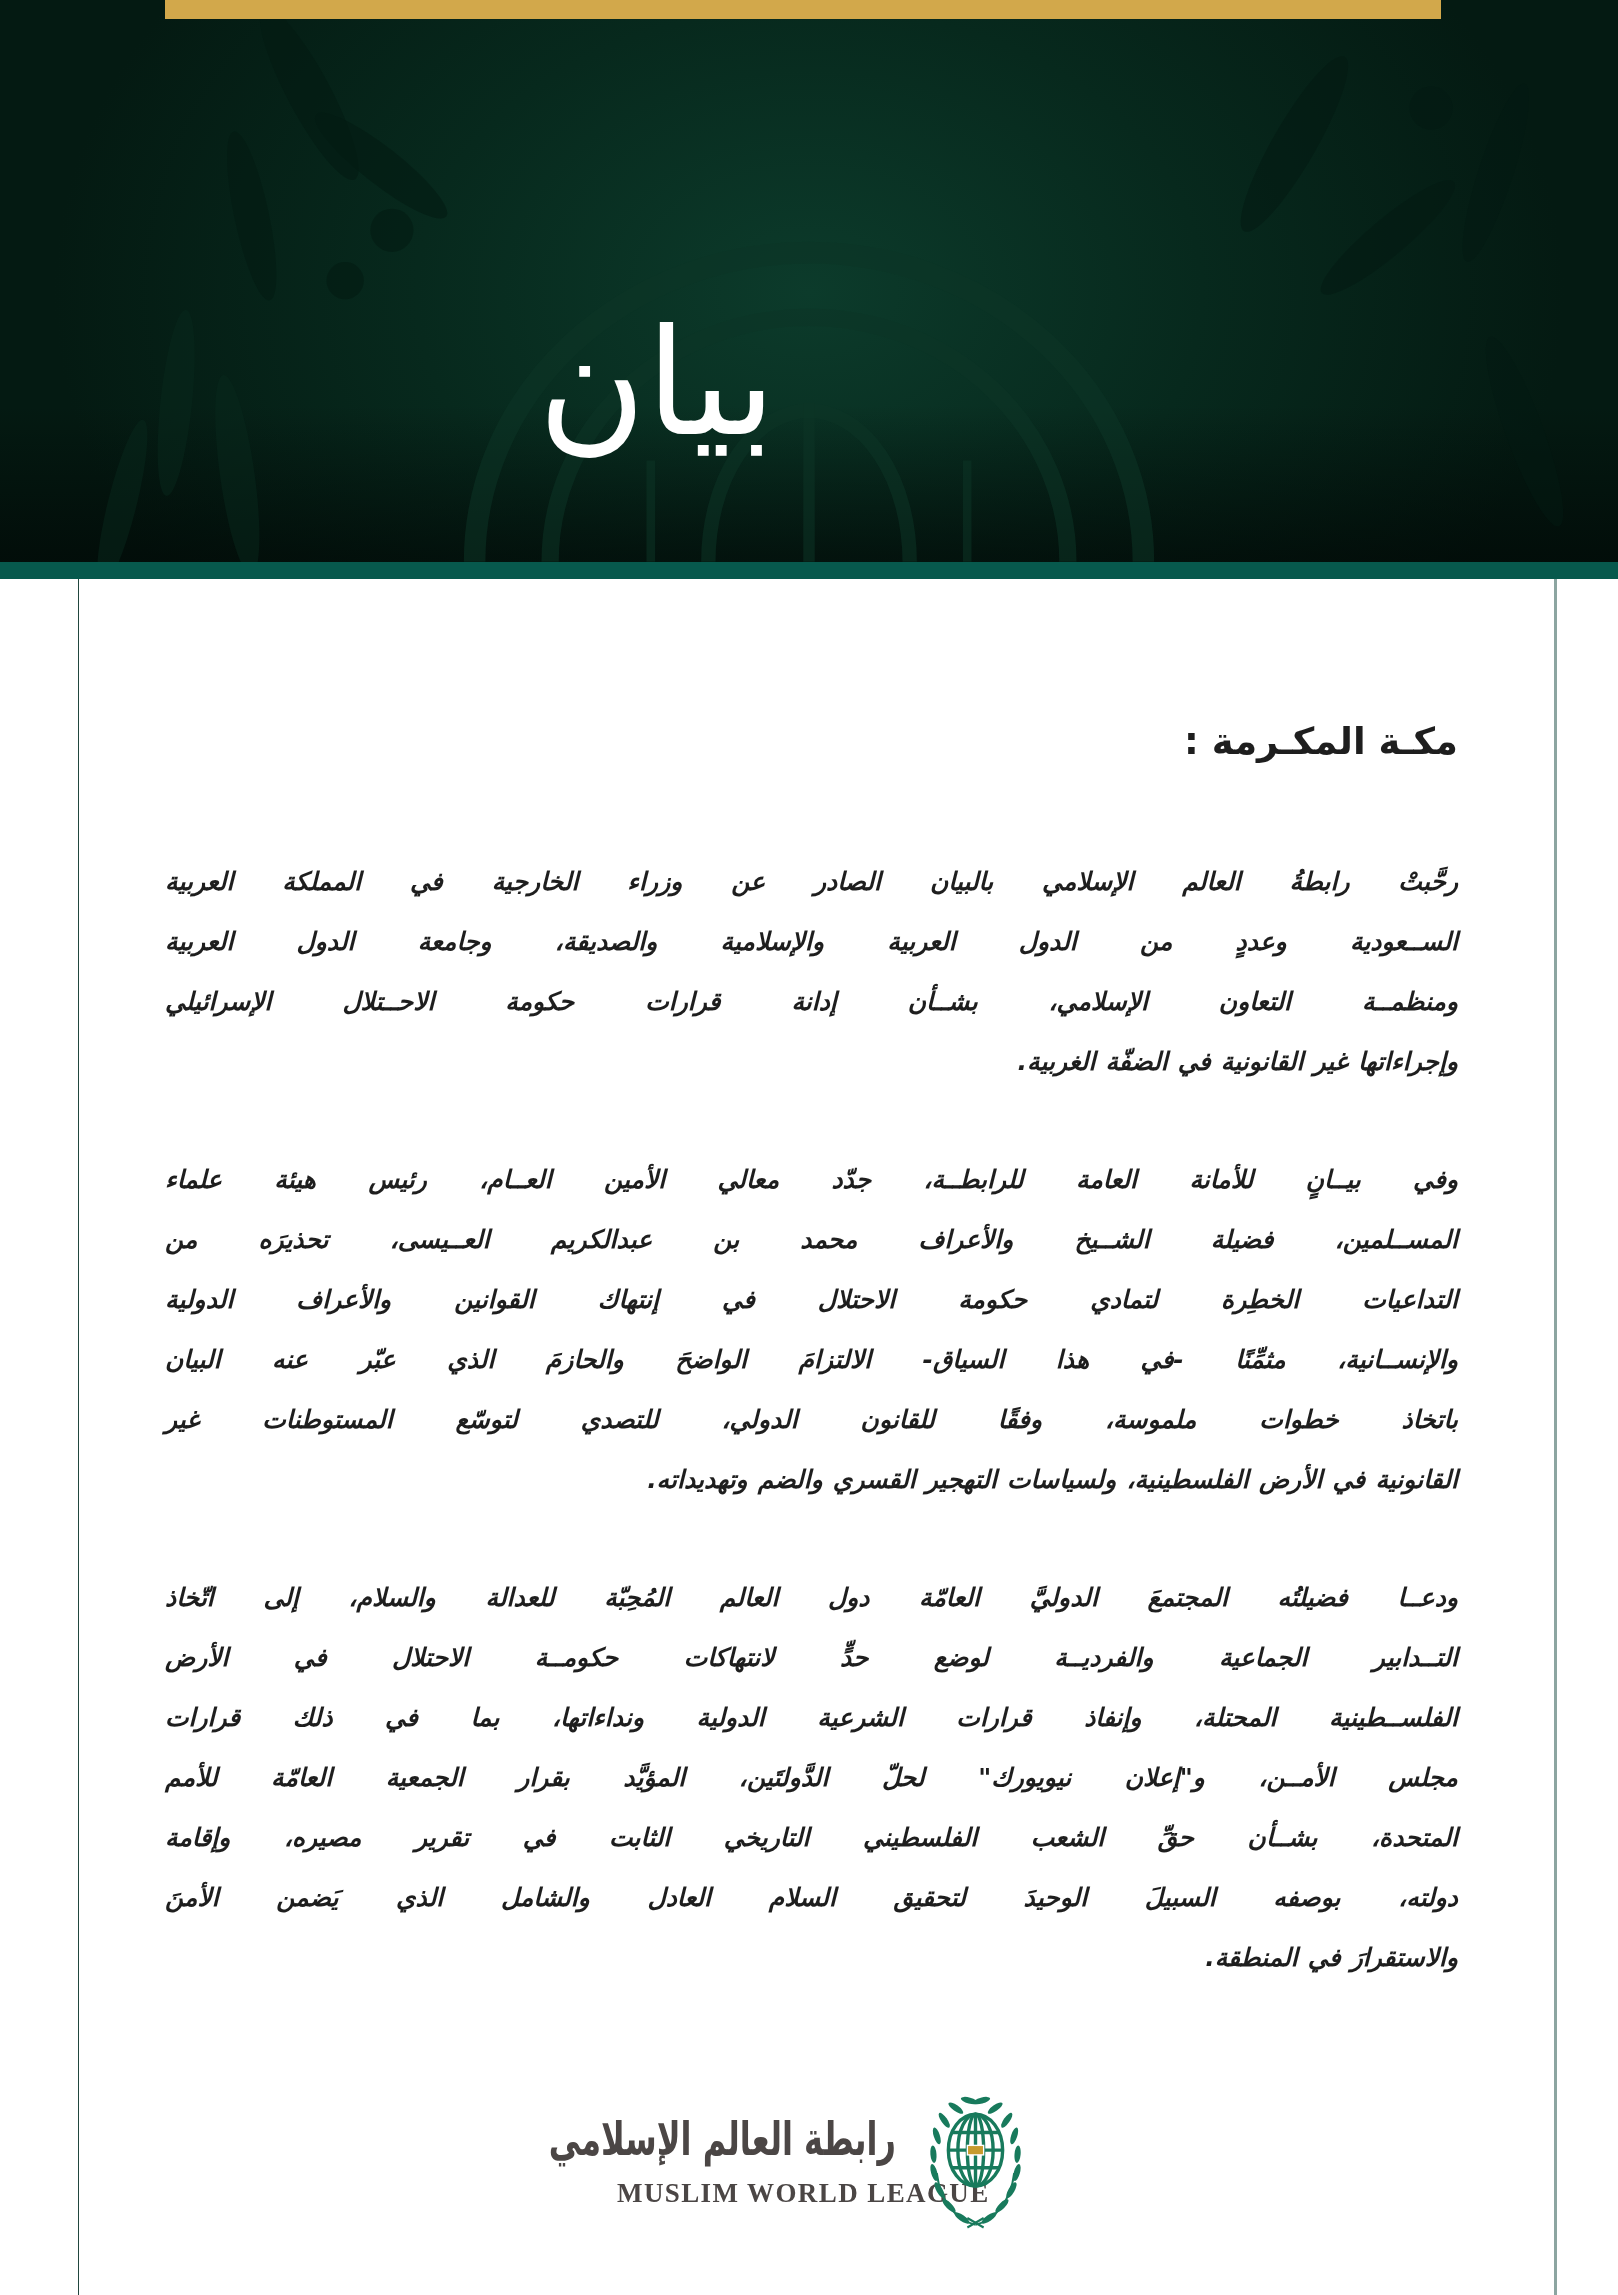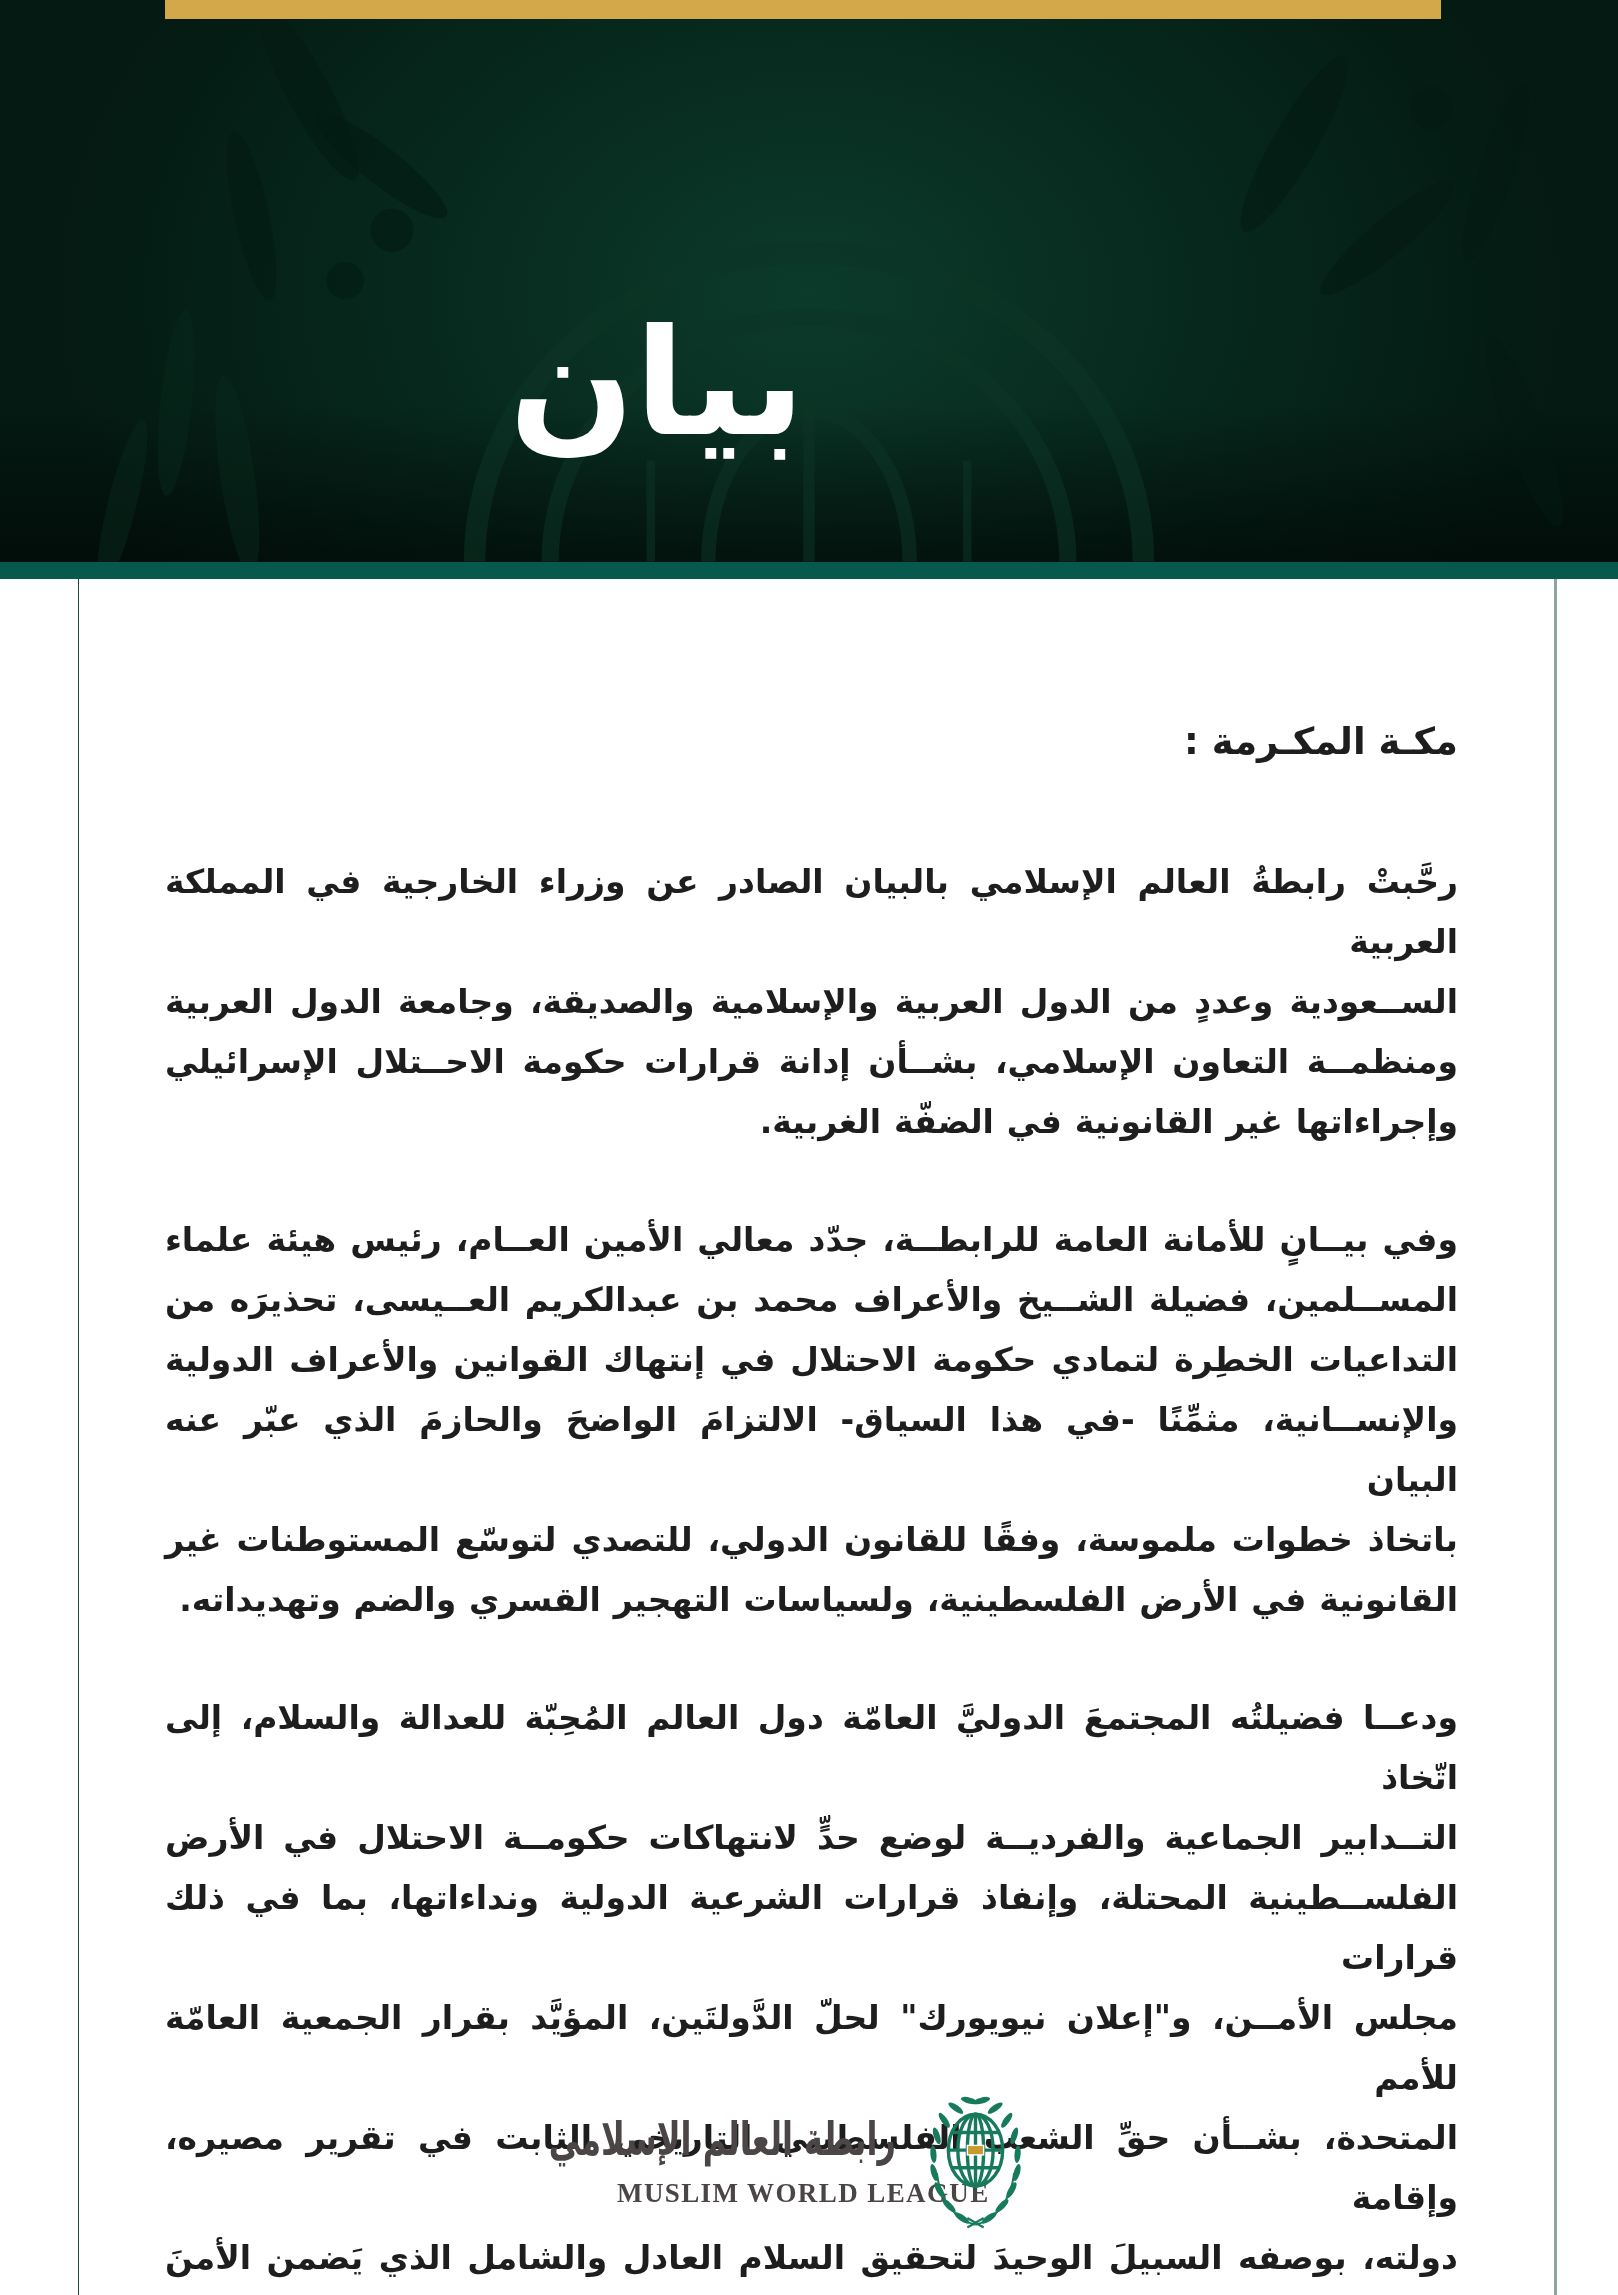--- a/index.html
+++ b/index.html
@@ -21,21 +21,21 @@
   }
   .header-decor{position:absolute;left:0;top:0;}
   .gold-bar{
     position:absolute;left:165px;top:0;width:1276px;height:19.4px;
     background:#d2a84b;
   }
   .banner-word{
     position:absolute;left:0;top:265px;width:1314px;height:237px;
     text-align:center;
     color:#ffffff;
-    font-size:147px;font-weight:bold;line-height:237px;
+    font-size:147px;font-weight:normal;line-height:237px;
     letter-spacing:1.4px;
   }
 
   
   .teal-band{
     position:absolute;left:0;top:562px;width:1618px;height:17.3px;
     background:#07594d;
   }
 
   
@@ -56,23 +56,24 @@
     color:#1e1e1e;white-space:nowrap;
   }
   .text-block{
     position:absolute;right:160px;left:165px;top:852px;
     direction:rtl;
     color:#1e1e1e;
   }
   .para{margin:0 0 58px 0;}
   .para:last-child{margin-bottom:0;}
   .line{
-    font-size:33px;font-weight:bold;line-height:60px;
+    font-size:25px;font-weight:bold;line-height:60px;
     text-align:justify;text-align-last:justify;
     word-spacing:1.4px;
+    font-style:italic;
   }
   .line.last{text-align-last:right;}
 
   
   .footer{
     position:absolute;top:2089px;left:617px;width:392px;height:144px;
     display:flex;align-items:center;gap:32px;
   }
   .mwl-text{width:279px;text-align:center;flex:0 0 auto;}
   .mwl-arabic{

